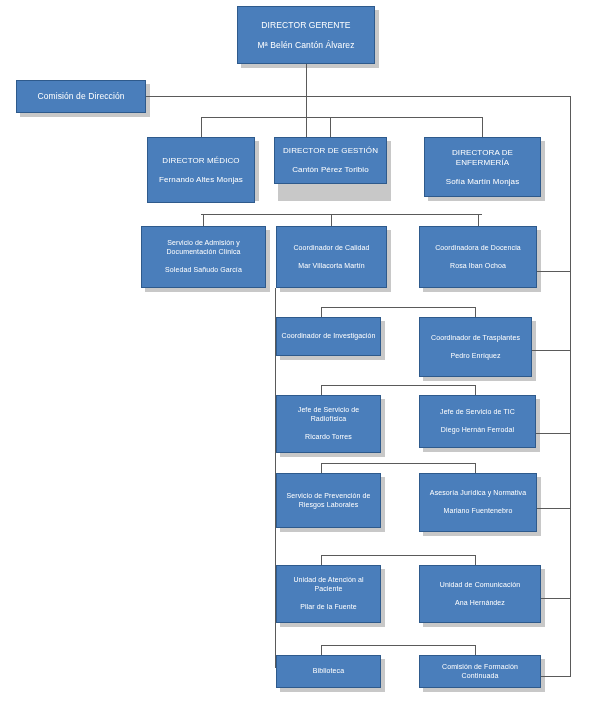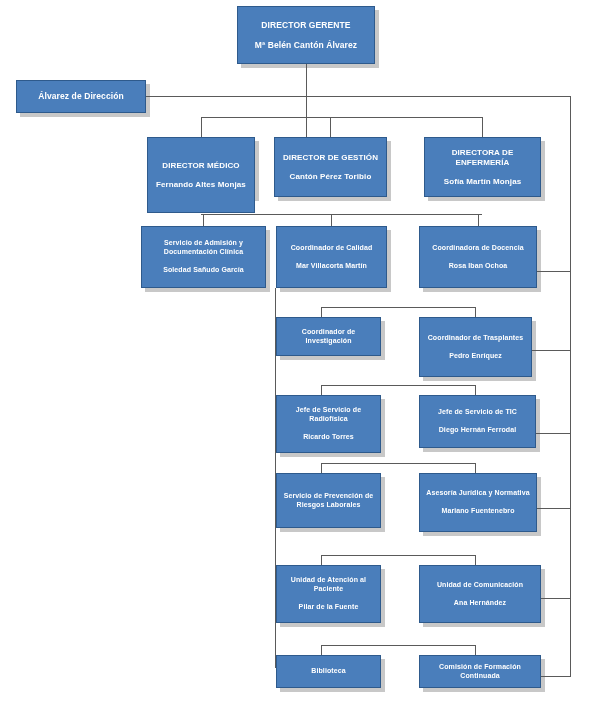--- a/index.html
+++ b/index.html
@@ -16,21 +16,21 @@
     height: 703px;
     overflow: hidden;
     background: #ffffff;
   }
   .node {
     position: absolute;
     box-sizing: border-box;
     background: #4a7ebb;
     border: 1px solid #2e5a8c;
     color: #ffffff;
-    font-weight: bold;
+    font-weight: normal;
     display: flex;
     flex-direction: column;
     align-items: center;
     justify-content: center;
     text-align: center;
     line-height: 1.25;
     letter-spacing: 0.1px;
     padding: 14px 3px;
   }
   .node .title {
@@ -95,29 +95,29 @@
     <div class="line h" style="left: 321px; top: 645px; width: 155px; background: rgb(90, 90, 90);"></div>
     <div class="line v" style="left: 321px; top: 645px; height: 11px; background: rgb(90, 90, 90);"></div>
     <div class="line v" style="left: 475px; top: 645px; height: 11px; background: rgb(90, 90, 90);"></div>
     <div class="shadow" style="left: 241px; top: 10px; width: 138px; height: 58px; background: rgb(200, 200, 200);"></div>
     <div class="node" style="left: 237px; top: 6px; width: 138px; height: 58px; font-size: 8.5px; background: rgb(74, 126, 187); border-color: rgb(46, 90, 140); color: rgb(255, 255, 255);">
       <span class="title">DIRECTOR GERENTE</span>
       <span class="person">Mª Belén Cantón Álvarez</span>
     </div>
     <div class="shadow" style="left: 20px; top: 84px; width: 130px; height: 33px; background: rgb(200, 200, 200);"></div>
     <div class="node" style="left: 16px; top: 80px; width: 130px; height: 33px; font-size: 8.5px; background: rgb(74, 126, 187); border-color: rgb(46, 90, 140); color: rgb(255, 255, 255);">
-      <span class="title">Álvarez de Dirección</span>
+      <span class="title">Comisión de Dirección</span>
     </div>
     <div class="shadow" style="left: 151px; top: 141px; width: 108px; height: 60px; background: rgb(200, 200, 200);"></div>
-    <div class="node" style="left: 147px; top: 137px; width: 108px; height: 76px; font-size: 8px; background: rgb(74, 126, 187); border-color: rgb(46, 90, 140); color: rgb(255, 255, 255);">
+    <div class="node" style="left: 147px; top: 137px; width: 108px; height: 66px; font-size: 8px; background: rgb(74, 126, 187); border-color: rgb(46, 90, 140); color: rgb(255, 255, 255);">
       <span class="title">DIRECTOR MÉDICO</span>
       <span class="person">Fernando Altes Monjas</span>
     </div>
     <div class="shadow" style="left: 278px; top: 141px; width: 113px; height: 60px; background: rgb(200, 200, 200);"></div>
-    <div class="node" style="left: 274px; top: 137px; width: 113px; height: 60px; font-size: 8px; background: rgb(74, 126, 187); border-color: rgb(46, 90, 140); color: rgb(255, 255, 255);">
+    <div class="node" style="left: 274px; top: 137px; width: 113px; height: 47px; font-size: 8px; background: rgb(74, 126, 187); border-color: rgb(46, 90, 140); color: rgb(255, 255, 255);">
       <span class="title">DIRECTOR DE GESTIÓN</span>
       <span class="person">Cantón Pérez Toribio</span>
     </div>
     <div class="shadow" style="left: 428px; top: 141px; width: 117px; height: 60px; background: rgb(200, 200, 200);"></div>
     <div class="node" style="left: 424px; top: 137px; width: 117px; height: 60px; font-size: 8px; background: rgb(74, 126, 187); border-color: rgb(46, 90, 140); color: rgb(255, 255, 255);">
       <span class="title">DIRECTORA DE ENFERMERÍA</span>
       <span class="person">Sofía Martín Monjas</span>
     </div>
     <div class="shadow" style="left: 145px; top: 230px; width: 125px; height: 62px; background: rgb(200, 200, 200);"></div>
     <div class="node" style="left: 141px; top: 226px; width: 125px; height: 62px; font-size: 7px; background: rgb(74, 126, 187); border-color: rgb(46, 90, 140); color: rgb(255, 255, 255);">

